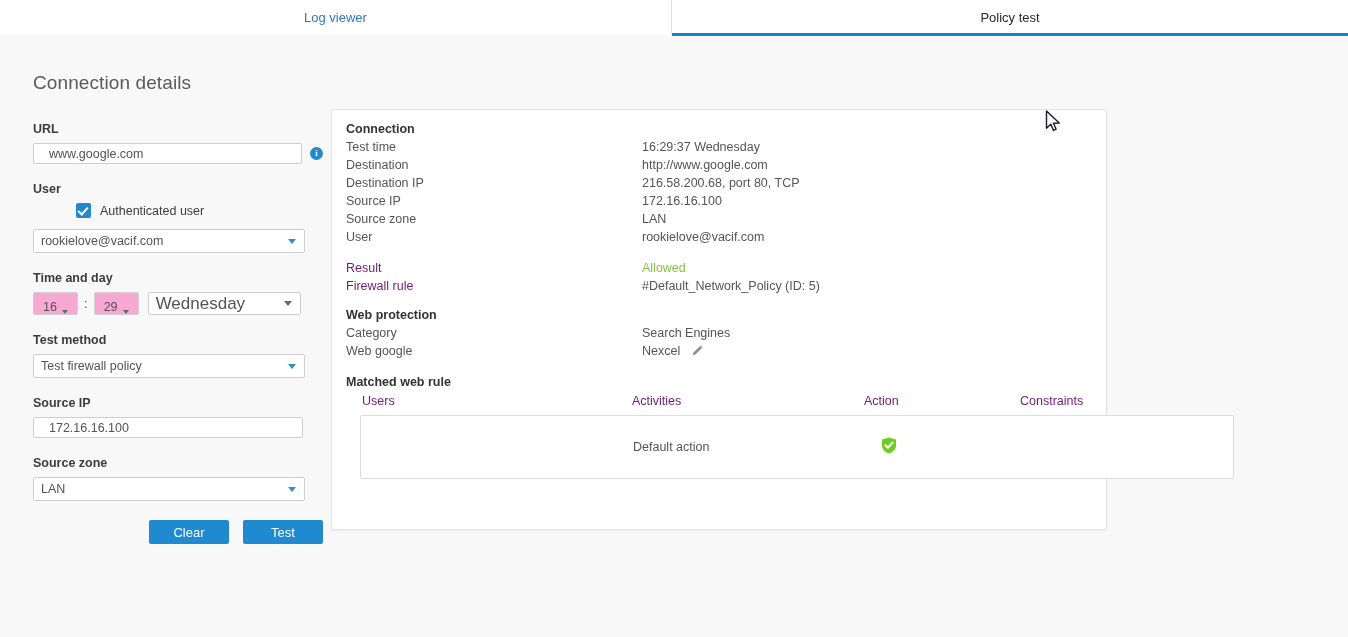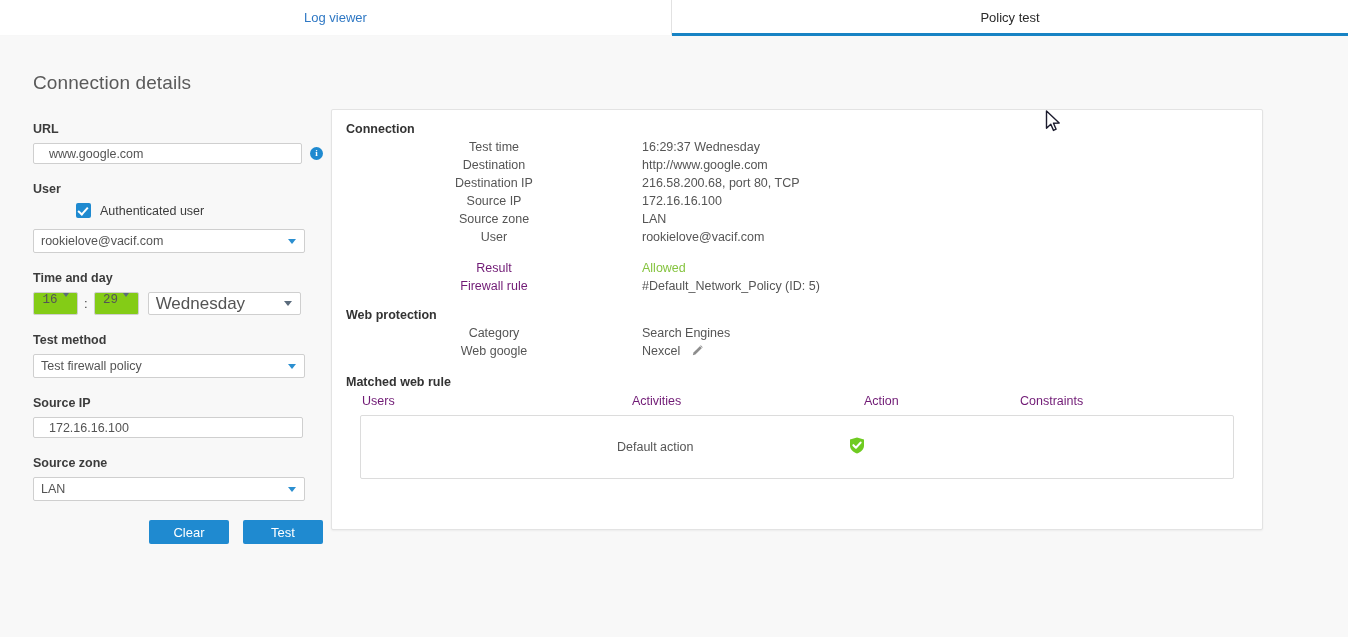--- a/index.html
+++ b/index.html
@@ -174,29 +174,28 @@
     border-right: 4.5px solid transparent;
     border-top: 5px solid #2b8fd0;
   }
 
   .time-row { display: flex; align-items: center; }
   .mini-select {
     width: 45px;
     height: 23px;
     border: 1px solid #cfcfcf;
     border-radius: 2px;
-    background: #84cc16;
-    display: flex;
-    align-items: flex-start;
+    background: #f9a8d4;
+    display: flex;
+    align-items: flex-end;
     justify-content: center;
     font-size: 12.5px;
     color: #545454;
     cursor: pointer;
     position: relative;
-    font-family: Liberation Mono, monospace;
   }
   .mini-select .caret-sm {
     margin-left: 5px;
     width: 0; height: 0;
     border-left: 3.5px solid transparent;
     border-right: 3.5px solid transparent;
     border-top: 4.5px solid #5a6b7c;
   }
   .colon { margin: 0 6px; font-size: 13px; color: #444; }
   .day-select {
@@ -238,42 +237,42 @@
     font-size: 13px;
     font-family: "Liberation Sans", sans-serif;
     cursor: pointer;
   }
 
   
   .result-card {
     position: absolute;
     left: 331px;
     top: 73px;
-    width: 932px;
+    width: 776px;
     height: 421px;
     background: #ffffff;
     border: 1px solid #e3e3e3;
     border-radius: 2px;
     box-shadow: 0 1px 2px rgba(0,0,0,0.05);
   }
   .rc-inner { padding: 12px 14px; }
 
   .sec-head {
     font-size: 12.5px;
     font-weight: bold;
     color: #333;
     margin-bottom: 2px;
   }
   .kv-row {
     display: flex;
     font-size: 12.5px;
     line-height: 18px;
     color: #555;
   }
-  .kv-key { width: 296px; flex: none; text-align: center; }
+  .kv-key { width: 296px; flex: none; }
   .kv-val { color: #555; }
   .kv-key.b, .kv-val.b { font-weight: normal; color: #701a75; }
   .kv-val.green { color: #86c440; }
   .spacer { height: 13px; }
 
   .pencil-icon {
     display: inline-block;
     vertical-align: -2px;
     margin-left: 7px;
     cursor: pointer;
@@ -294,20 +293,21 @@
   .table-box {
     margin-top: 7px;
     margin-left: 14px;
     width: 874px;
     height: 64px;
     border: 1px solid #dcdcdc;
     border-radius: 2px;
     background: #fff;
     display: flex;
     align-items: center;
+    gap: 16px;
   }
   .td-users { width: 256px; flex: none; }
   .td-activities {
     width: 232px; flex: none;
     font-size: 12.5px; color: #555;
   }
   .td-action { width: 156px; flex: none; display: flex; }
   .td-constraints { width: 160px; flex: none; }
 
   

